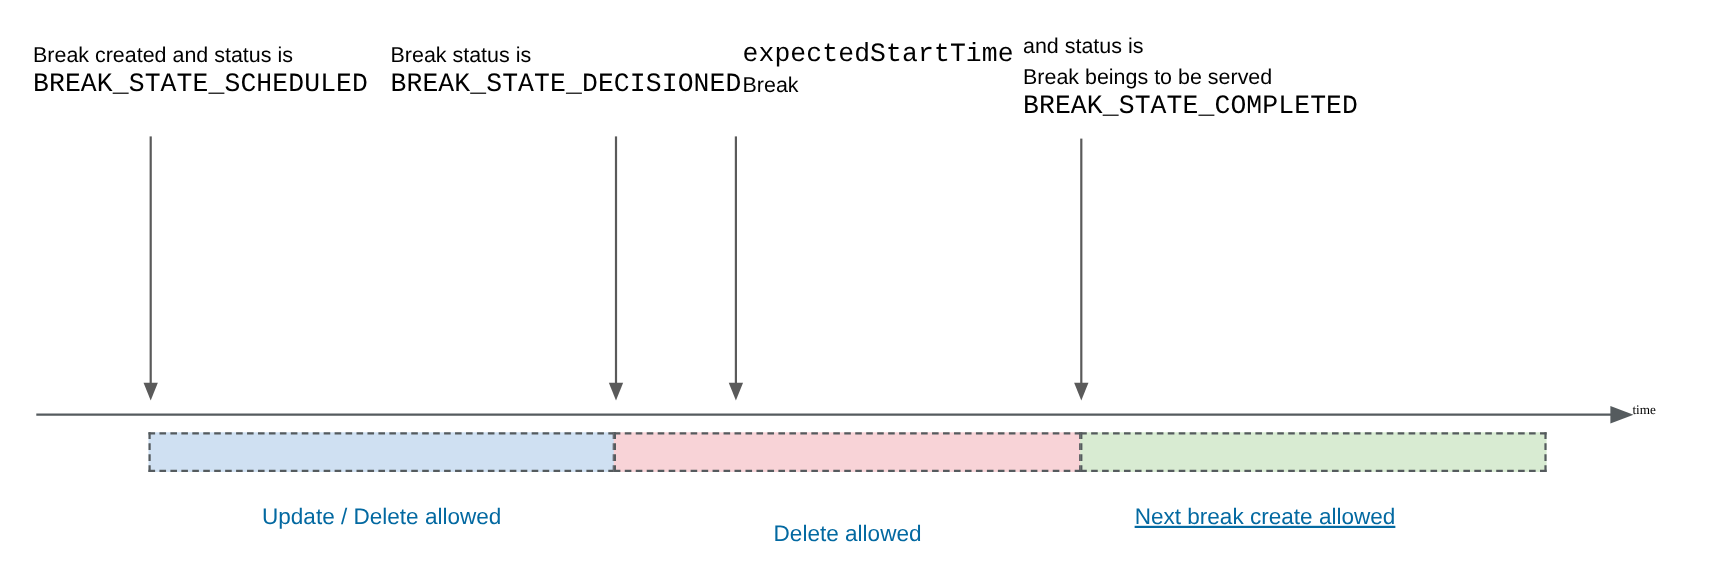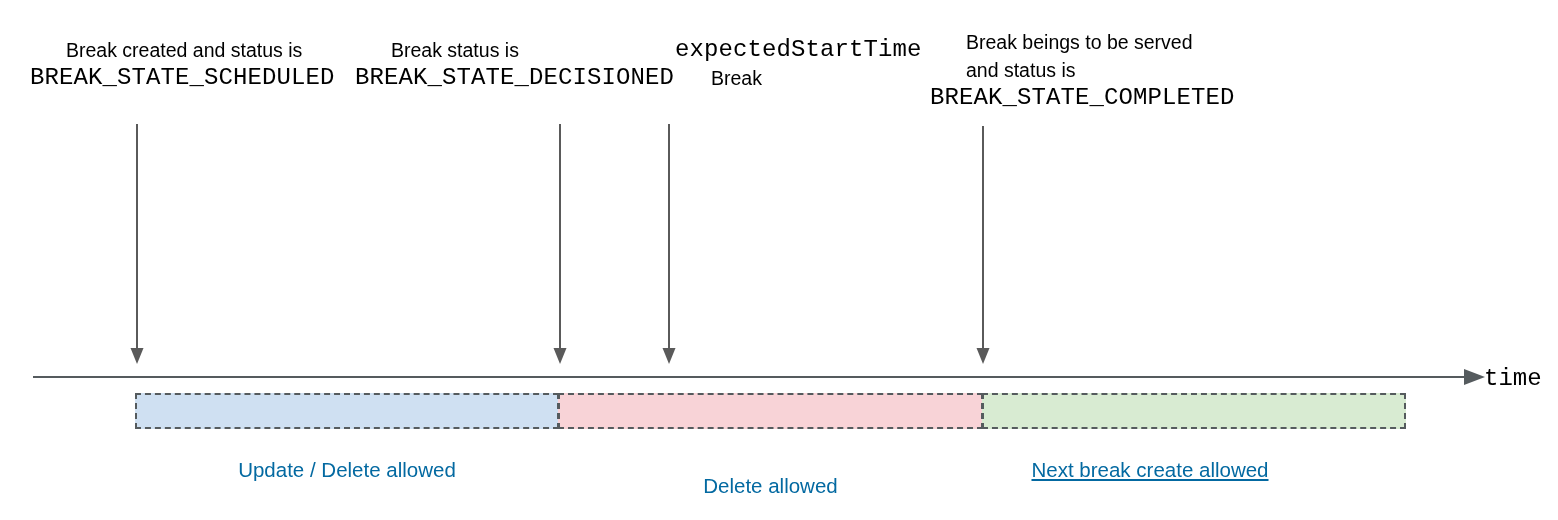--- a/index.html
+++ b/index.html
@@ -28,21 +28,20 @@
     color: #000000;
     white-space: nowrap;
   }
   .annotation .mono {
     font-family: "Liberation Mono", monospace;
     font-size: 24px;
     letter-spacing: 0.1px;
   }
   .annotation .plain {
     font-family: "Liberation Sans", sans-serif;
-    margin-left: 36px;
   }
   .ann-line { display: block; }
 
   
   .pointer {
     position: absolute;
     width: 16px;
   }
   .pointer svg { display: block; overflow: visible; }
 
@@ -52,22 +51,22 @@
     left: 30px;
     top: 360px;
     width: 1460px;
     height: 34px;
   }
   #timeline-axis svg { display: block; }
   #time-label {
     position: absolute;
     left: 1484px;
     top: 365px;
-    font-size: 24px;
-    font-family: Liberation Mono, monospace;
+    font-size: 12px;
+    font-family: Liberation Serif, serif;
     color: #000000;
   }
 
   
   .phase-bar {
     position: absolute;
     top: 393px;
     height: 36px;
     box-sizing: border-box;
     border: 2.2px dashed #555b5e;
@@ -98,22 +97,22 @@
     <span class="ann-line plain">Break status is</span>
     <span class="ann-line mono">BREAK_STATE_DECISIONED</span>
   </div>
 
   <div class="annotation" style="left:675px; top:36px;">
     <span class="ann-line mono">expectedStartTime</span>
     <span class="ann-line plain">Break</span>
   </div>
 
   <div class="annotation" style="left:930px; top:28px;">
+    <span class="ann-line plain">and status is</span>
     <span class="ann-line plain">Break beings to be served</span>
-    <span class="ann-line plain">and status is</span>
     <span class="ann-line mono">BREAK_STATE_COMPLETED</span>
   </div>
 
   <div class="pointer" style="left:129px; top:124px;">
     <svg width="16" height="242" viewBox="0 0 16 242">
       <line x1="8" y1="0" x2="8" y2="228" stroke="#5a5a5a" stroke-width="2"></line>
       <polygon points="8,240 1.5,224 14.5,224" fill="#5a5a5a"></polygon>
     </svg>
   </div>
 

